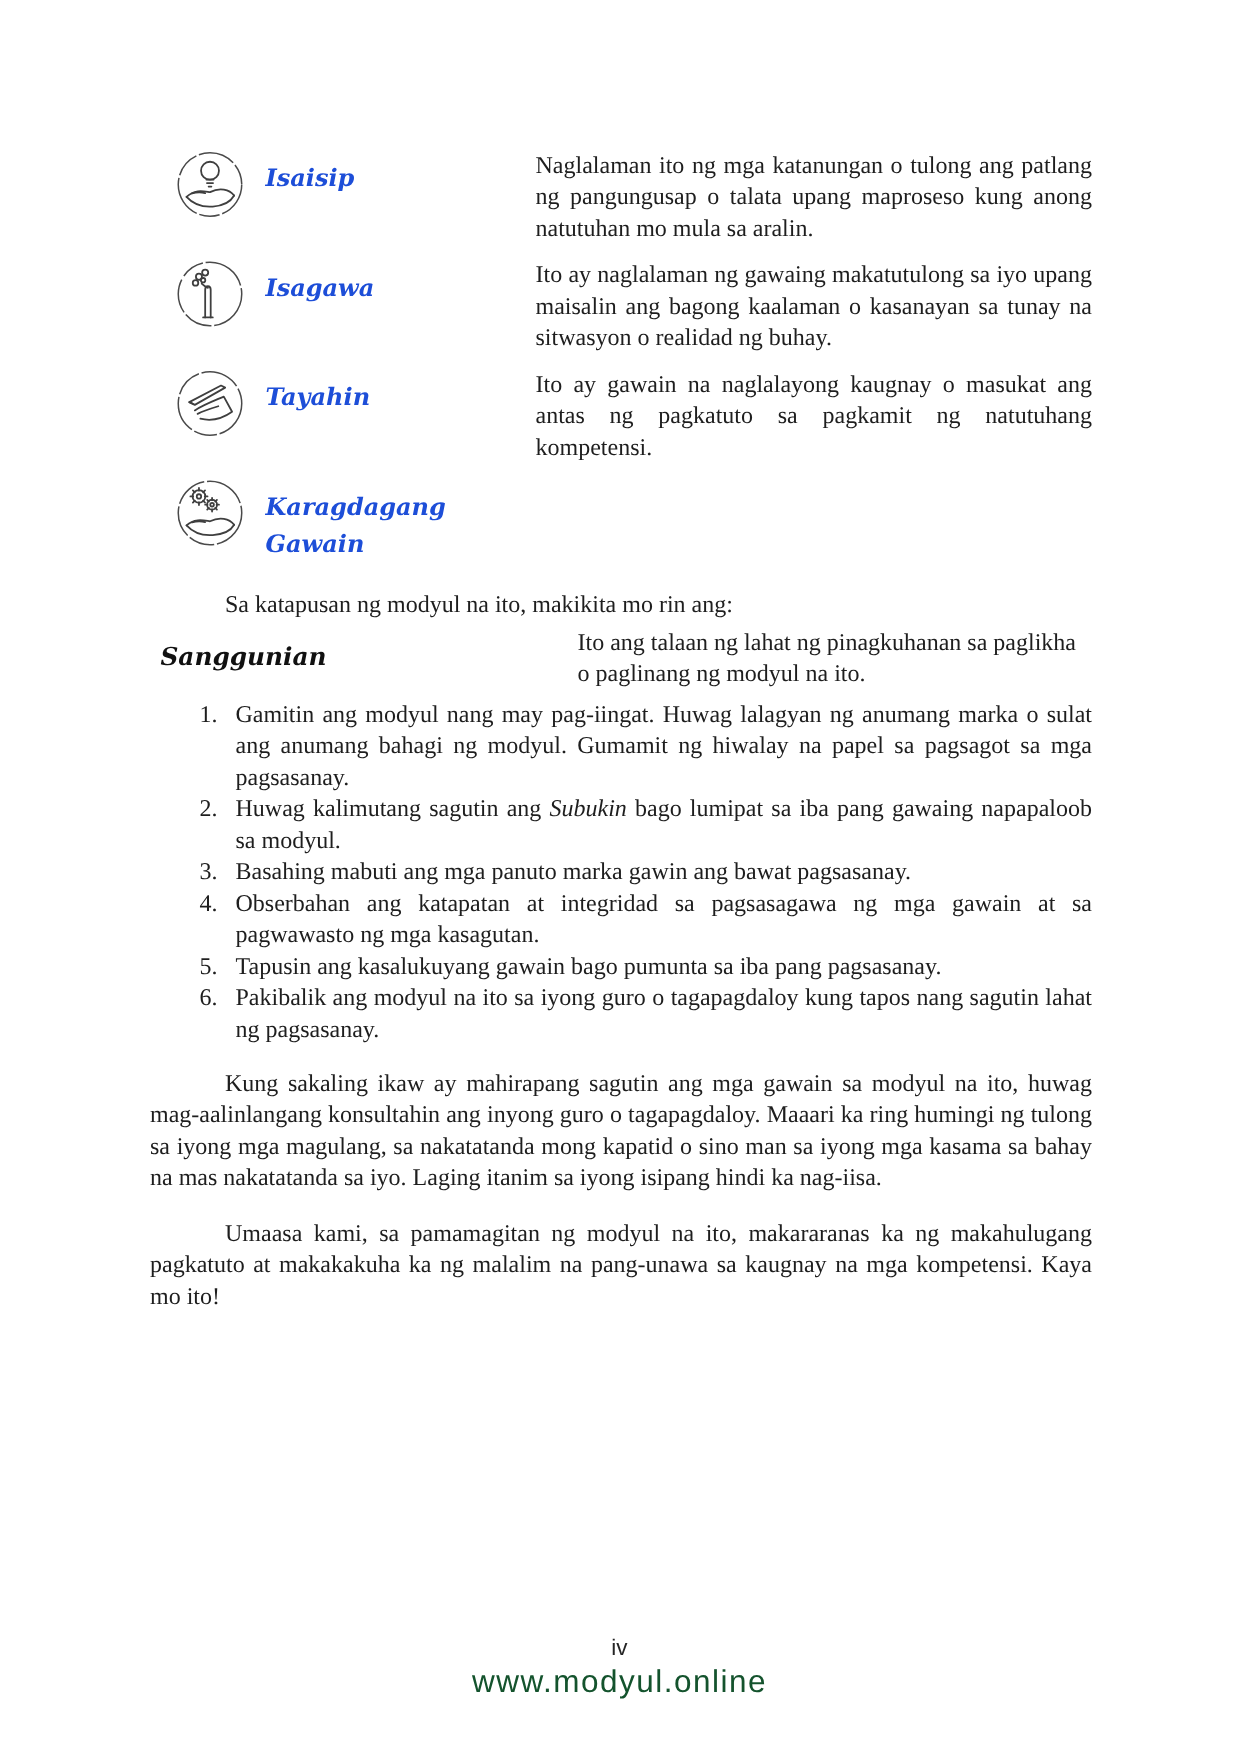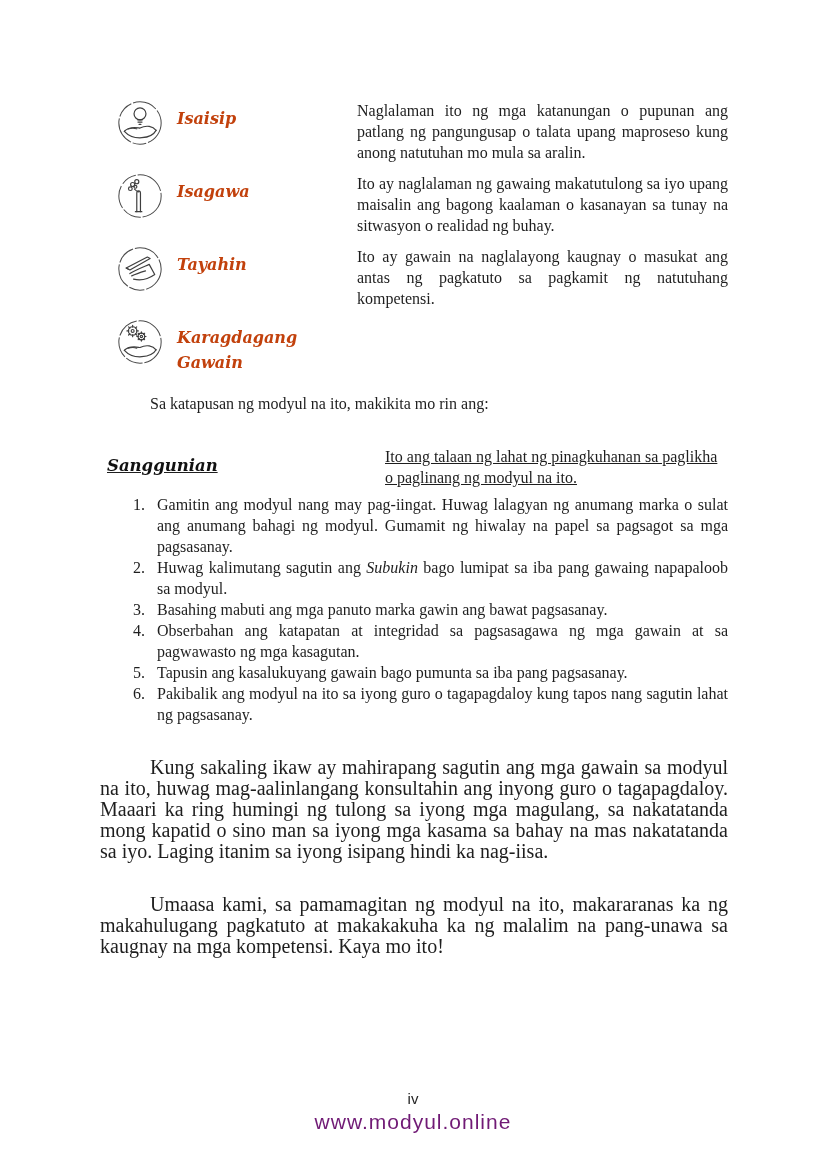--- a/index.html
+++ b/index.html
@@ -11,50 +11,50 @@
   .page{position:relative;width:826px;height:1169px;overflow:hidden;background:#fff;}
   .content{position:absolute;left:100px;top:100px;width:628px;}
 
   
   .icon-row{display:flex;margin-bottom:10px;}
   .icon-cell{flex:0 0 77px;padding-left:17px;box-sizing:border-box;}
   .icon-cell svg{width:46px;height:46px;display:block;}
   .label-cell{
     flex:0 0 180px;box-sizing:border-box;padding-top:6px;
     font-family:"DejaVu Serif",serif;font-weight:bold;font-style:italic;
-    font-size:16px;line-height:25px;color:#c2410c;
+    font-size:16px;line-height:25px;color:#1d4ed8;
   }
   .desc-cell{flex:1;text-align:justify;font-size:16px;line-height:21px;}
 
   .closing{margin:18px 0 0 0;text-indent:50px;font-size:16px;line-height:21px;}
 
-  .sang-row{display:flex;margin-top:32px;text-decoration:underline;}
+  .sang-row{display:flex;margin-top:4px;}
   .sang-label{
     flex:0 0 285px;box-sizing:border-box;padding:10px 0 0 7px;
     font-family:"DejaVu Serif",serif;font-weight:bold;font-style:italic;
     font-size:16.5px;color:#111;
   }
   .sang-desc{flex:1;font-size:16px;line-height:21px;}
 
   .intro{margin-top:22px;font-size:16px;line-height:21px;}
 
   .list{margin:6px 0 0 33px;}
   .li{display:flex;font-size:16px;line-height:21px;}
   .num{flex:0 0 24px;}
   .li-text{flex:1;text-align:justify;}
 
-  .para{margin-top:32px;text-indent:50px;text-align:justify;font-size:20px;line-height:21px;}
+  .para{margin-top:15px;text-indent:50px;text-align:justify;font-size:16px;line-height:21px;}
 
   .footer-page{
     position:absolute;left:0;right:0;top:1090px;text-align:center;
     font-family:"Liberation Sans",sans-serif;font-size:15px;color:#252525;
   }
   .watermark{
     position:absolute;left:0;right:0;top:1110px;text-align:center;
-    font-family:"Liberation Sans",sans-serif;font-size:21px;color:#701a75;
+    font-family:"Liberation Sans",sans-serif;font-size:21px;color:#14532d;
     letter-spacing:1px;
   }
 
   .glyph{stroke:#3f3f3f;stroke-width:1.3;fill:none;stroke-linecap:round;stroke-linejoin:round;}
   .glyph-ring{stroke:#4a4a4a;stroke-width:1.1;fill:none;}
 </style>
 </head>
 <body>
 
 <div class="page">
@@ -65,21 +65,21 @@
         <svg viewBox="0 0 50 50">
           <circle class="glyph-ring" cx="25" cy="25" r="23" stroke-dasharray="27 2 15 2 31 2 19 2"></circle>
           <circle class="glyph" cx="25" cy="15" r="6.5"></circle>
           <path class="glyph" d="M22.5,21.5 h5 M22.8,24 h4.4 M24,26.5 h2"></path>
           <path class="glyph" d="M8,34 C14,28 21,30 25,30.5 C32,27 39,28.5 42.5,33"></path>
           <path class="glyph" d="M8,34 C13,39.5 20,41.5 27,41 C34,40.5 40,37.5 42.5,33"></path>
           <path class="glyph" d="M12,31.5 C16,30.3 19,30.6 21.5,31.3"></path>
         </svg>
       </div>
       <div class="label-cell">Isaisip</div>
-      <div class="desc-cell">Naglalaman ito ng mga katanungan o pupunan ang patlang ng pangungusap o talata upang maproseso kung anong natutuhan mo mula sa aralin.</div>
+      <div class="desc-cell">Naglalaman ito ng mga katanungan o tulong ang patlang ng pangungusap o talata upang maproseso kung anong natutuhan mo mula sa aralin.</div>
     </div>
 
     <div class="icon-row">
       <div class="icon-cell">
         <svg viewBox="0 0 50 50">
           <circle class="glyph-ring" cx="25" cy="25" r="23" stroke-dasharray="33 2 21 2 25 3 17 2"></circle>
           <path class="glyph" d="M21.5,42 L21.5,22 C21.5,18.5 25.5,18.5 25.5,22 L25.5,42"></path>
           <path class="glyph" d="M20,42 h7"></path>
           <circle class="glyph" cx="17" cy="12.5" r="2.2"></circle>
           <circle class="glyph" cx="21.5" cy="9.5" r="2.2"></circle>

